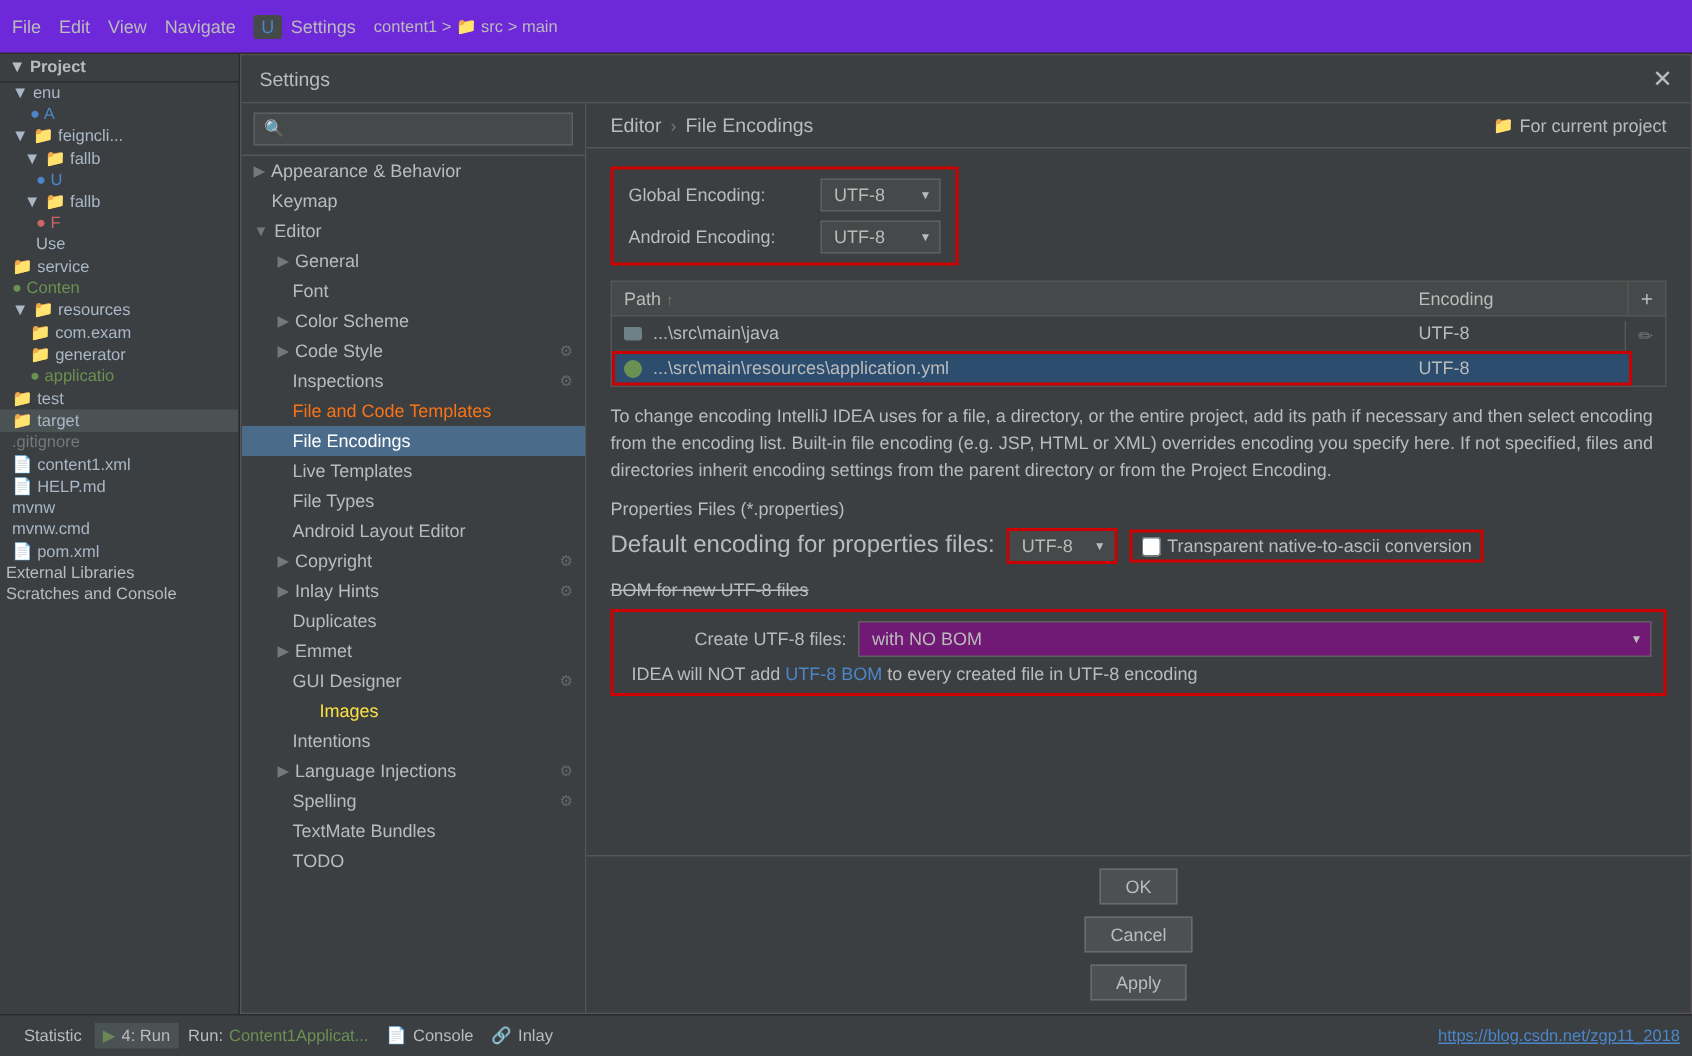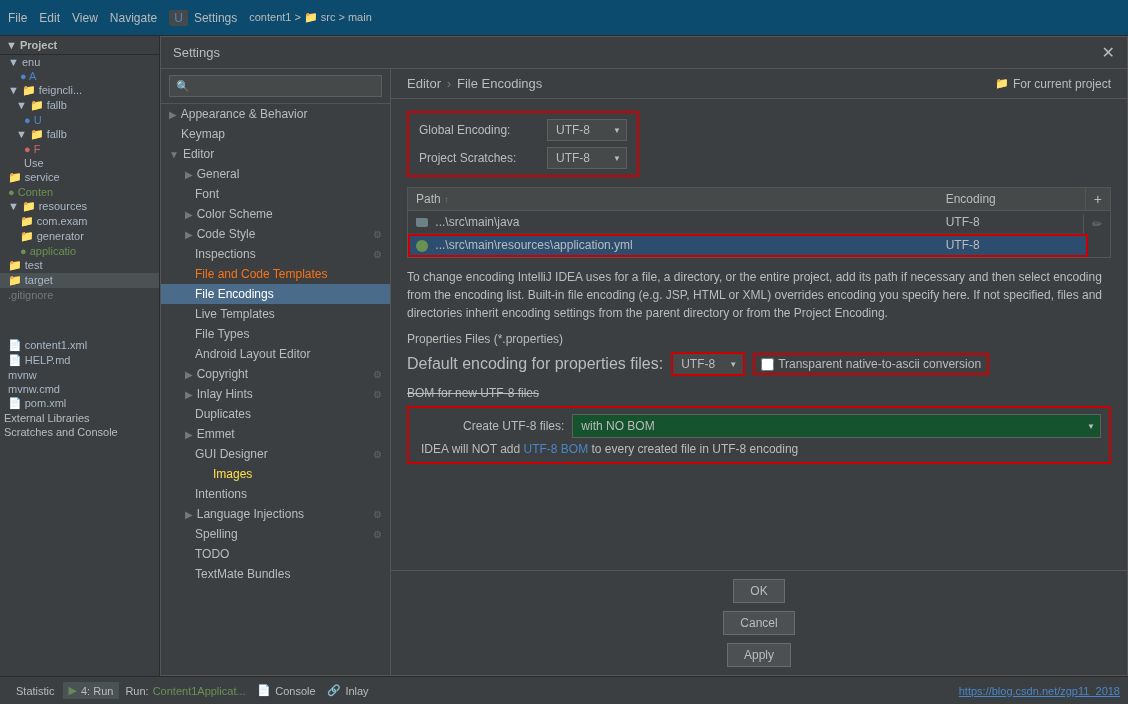--- a/index.html
+++ b/index.html
@@ -13,21 +13,21 @@
       overflow: hidden;
       display: flex;
       flex-direction: column;
     }
   </style>
 </head>
 <body>
 
 <div style="position:relative; width:1128px; height:704px; background:#3c3f41; overflow:hidden;">
 
-  <div style="height:36px; background:#0c4a6e; border-bottom:1px solid #2b2b2b; display:flex; align-items:center; padding:0 8px; flex-shrink:0;">
+  <div style="height:36px; background:#6d28d9; border-bottom:1px solid #2b2b2b; display:flex; align-items:center; padding:0 8px; flex-shrink:0;">
     <span style="color:#bbbbbb; font-size:12px; margin-right:12px;">File</span>
     <span style="color:#bbbbbb; font-size:12px; margin-right:12px;">Edit</span>
     <span style="color:#bbbbbb; font-size:12px; margin-right:12px;">View</span>
     <span style="color:#bbbbbb; font-size:12px;">Navigate</span>
     <span style="margin-left:12px; color:#4a86c8; font-size:12px; background:#45494a; padding:1px 5px; border-radius:2px;">U</span>
     <span style="margin-left:6px; color:#bbbbbb; font-size:12px;">Settings</span>
 
     <span style="margin-left:12px; color:#bbbbbb; font-size:11px;">content1 &gt; 📁 src &gt; main</span>
   </div>
 
@@ -48,21 +48,21 @@
         <div style="padding:1px 4px 1px 24px; cursor:pointer;">Use</div>
         <div style="padding:1px 4px 1px 8px; cursor:pointer;">📁 service</div>
         <div style="padding:1px 4px 1px 8px; cursor:pointer;"><span style="color:#6a9153;">● Conten</span></div>
         <div style="padding:1px 4px 1px 8px; cursor:pointer;">▼ 📁 resources</div>
         <div style="padding:1px 4px 1px 20px; cursor:pointer;">📁 com.exam</div>
         <div style="padding:1px 4px 1px 20px; cursor:pointer;">📁 generator</div>
         <div style="padding:1px 4px 1px 20px; cursor:pointer; color:#6a9153;">● applicatio</div>
         <div style="padding:1px 4px 1px 8px; cursor:pointer;">📁 test</div>
         <div style="padding:1px 4px 1px 8px; cursor:pointer; background:#4b5254;">📁 target</div>
         <div style="padding:1px 4px 1px 8px; cursor:pointer; color:#777;">.gitignore</div>
-        <div style="padding:1px 4px 1px 8px; cursor:pointer;margin-top:36px;">📄 content1.xml</div>
+        <div style="padding:1px 4px 1px 8px; cursor:pointer;">📄 content1.xml</div>
         <div style="padding:1px 4px 1px 8px; cursor:pointer;">📄 HELP.md</div>
         <div style="padding:1px 4px 1px 8px; cursor:pointer;">mvnw</div>
         <div style="padding:1px 4px 1px 8px; cursor:pointer;">mvnw.cmd</div>
         <div style="padding:1px 4px 1px 8px; cursor:pointer;">📄 pom.xml</div>
         <div style="padding:1px 4px 1px 4px; cursor:pointer; color:#bbbbbb;">External Libraries</div>
         <div style="padding:1px 4px 1px 4px; cursor:pointer; color:#bbbbbb;">Scratches and Console</div>
       </div>
     </div>
 
     <div style="position:relative; flex:1; background:#3c3f41; overflow:hidden;">
@@ -185,25 +185,25 @@
                 <span>Language Injections</span>
                 <span style="margin-left:auto; color:#666; font-size:10px;">⚙</span>
               </div>
 
               <div style="display:flex; align-items:center; padding:3px 8px 3px 34px; cursor:pointer; color:#bbbbbb; font-size:12px;">
                 <span>Spelling</span>
                 <span style="margin-left:auto; color:#666; font-size:10px;">⚙</span>
               </div>
 
               <div style="display:flex; align-items:center; padding:3px 8px 3px 34px; cursor:pointer; color:#bbbbbb; font-size:12px;">
+                <span>TextMate Bundles</span>
+              </div>
+
+              <div style="display:flex; align-items:center; padding:3px 8px 3px 34px; cursor:pointer; color:#bbbbbb; font-size:12px;">
                 <span>TODO</span>
-              </div>
-
-              <div style="display:flex; align-items:center; padding:3px 8px 3px 34px; cursor:pointer; color:#bbbbbb; font-size:12px;">
-                <span>TextMate Bundles</span>
               </div>
             </div>
           </div>
 
           <div style="flex:1; display:flex; flex-direction:column; overflow:hidden; background:#3c3f41;">
 
             <div style="display:flex; align-items:center; padding:7px 16px; border-bottom:1px solid #555; flex-shrink:0;">
               <div style="display:flex; align-items:center; gap:6px;">
                 <span style="font-size:13px; color:#bbbbbb;">Editor</span>
                 <span style="color:#777;">›</span>
@@ -224,21 +224,21 @@
                   <span style="font-size:12px; color:#bbbbbb; width:120px;">Global Encoding:</span>
                   <div style="position:relative; display:inline-block;">
                     <select style="background:#45494a; border:1px solid #5e6060; color:#bbbbbb; padding:3px 24px 3px 8px; font-size:12px; cursor:pointer; outline:none; appearance:none; -webkit-appearance:none; min-width:80px;">
                       <option>UTF-8</option>
                     </select>
                     <span style="position:absolute; right:6px; top:50%; transform:translateY(-50%); font-size:8px; color:#bbbbbb; pointer-events:none;">▼</span>
                   </div>
                 </div>
                 
                 <div style="display:flex; align-items:center; gap:8px;">
-                  <span style="font-size:12px; color:#bbbbbb; width:120px;">Project Scratches:</span>
+                  <span style="font-size:12px; color:#bbbbbb; width:120px;">Android Encoding:</span>
                   <div style="position:relative; display:inline-block;">
                     <select style="background:#45494a; border:1px solid #5e6060; color:#bbbbbb; padding:3px 24px 3px 8px; font-size:12px; cursor:pointer; outline:none; appearance:none; -webkit-appearance:none; min-width:80px;">
                       <option>UTF-8</option>
                     </select>
                     <span style="position:absolute; right:6px; top:50%; transform:translateY(-50%); font-size:8px; color:#bbbbbb; pointer-events:none;">▼</span>
                   </div>
                 </div>
               </div>
 
               
@@ -303,21 +303,21 @@
               </div>
 
               
               <div style="margin-top:10px;">
                 <div style="font-size:12px; color:#bbbbbb; text-decoration:line-through; margin-bottom:6px;">BOM for new UTF-8 files</div>
 
                 <div style="border:2px solid #cc0000; padding:6px 8px; background:#3c3f41;">
                   <div style="display:flex; align-items:center; gap:8px; margin-bottom:4px;">
                     <span style="font-size:12px; color:#bbbbbb; white-space:nowrap;margin-left:46px;">Create UTF-8 files:</span>
                     <div style="position:relative; flex:1;">
-                      <select style="width:100%; background:#14532d; border:1px solid #5e6060; color:#bbbbbb; padding:4px 24px 4px 8px; font-size:12px; cursor:pointer; outline:none; appearance:none; -webkit-appearance:none;">
+                      <select style="width:100%; background:#701a75; border:1px solid #5e6060; color:#bbbbbb; padding:4px 24px 4px 8px; font-size:12px; cursor:pointer; outline:none; appearance:none; -webkit-appearance:none;">
                         <option>with NO BOM</option>
                       </select>
                       <span style="position:absolute; right:6px; top:50%; transform:translateY(-50%); font-size:8px; color:#bbbbbb; pointer-events:none;">▼</span>
                     </div>
                   </div>
                   <div style="font-size:12px; color:#bbbbbb; padding-left:4px;">
                     <span>IDEA will NOT add </span>
                     <span style="color:#4a86c8;">UTF-8 BOM</span>
                     <span> to every created file in UTF-8 encoding</span>
                   </div>

